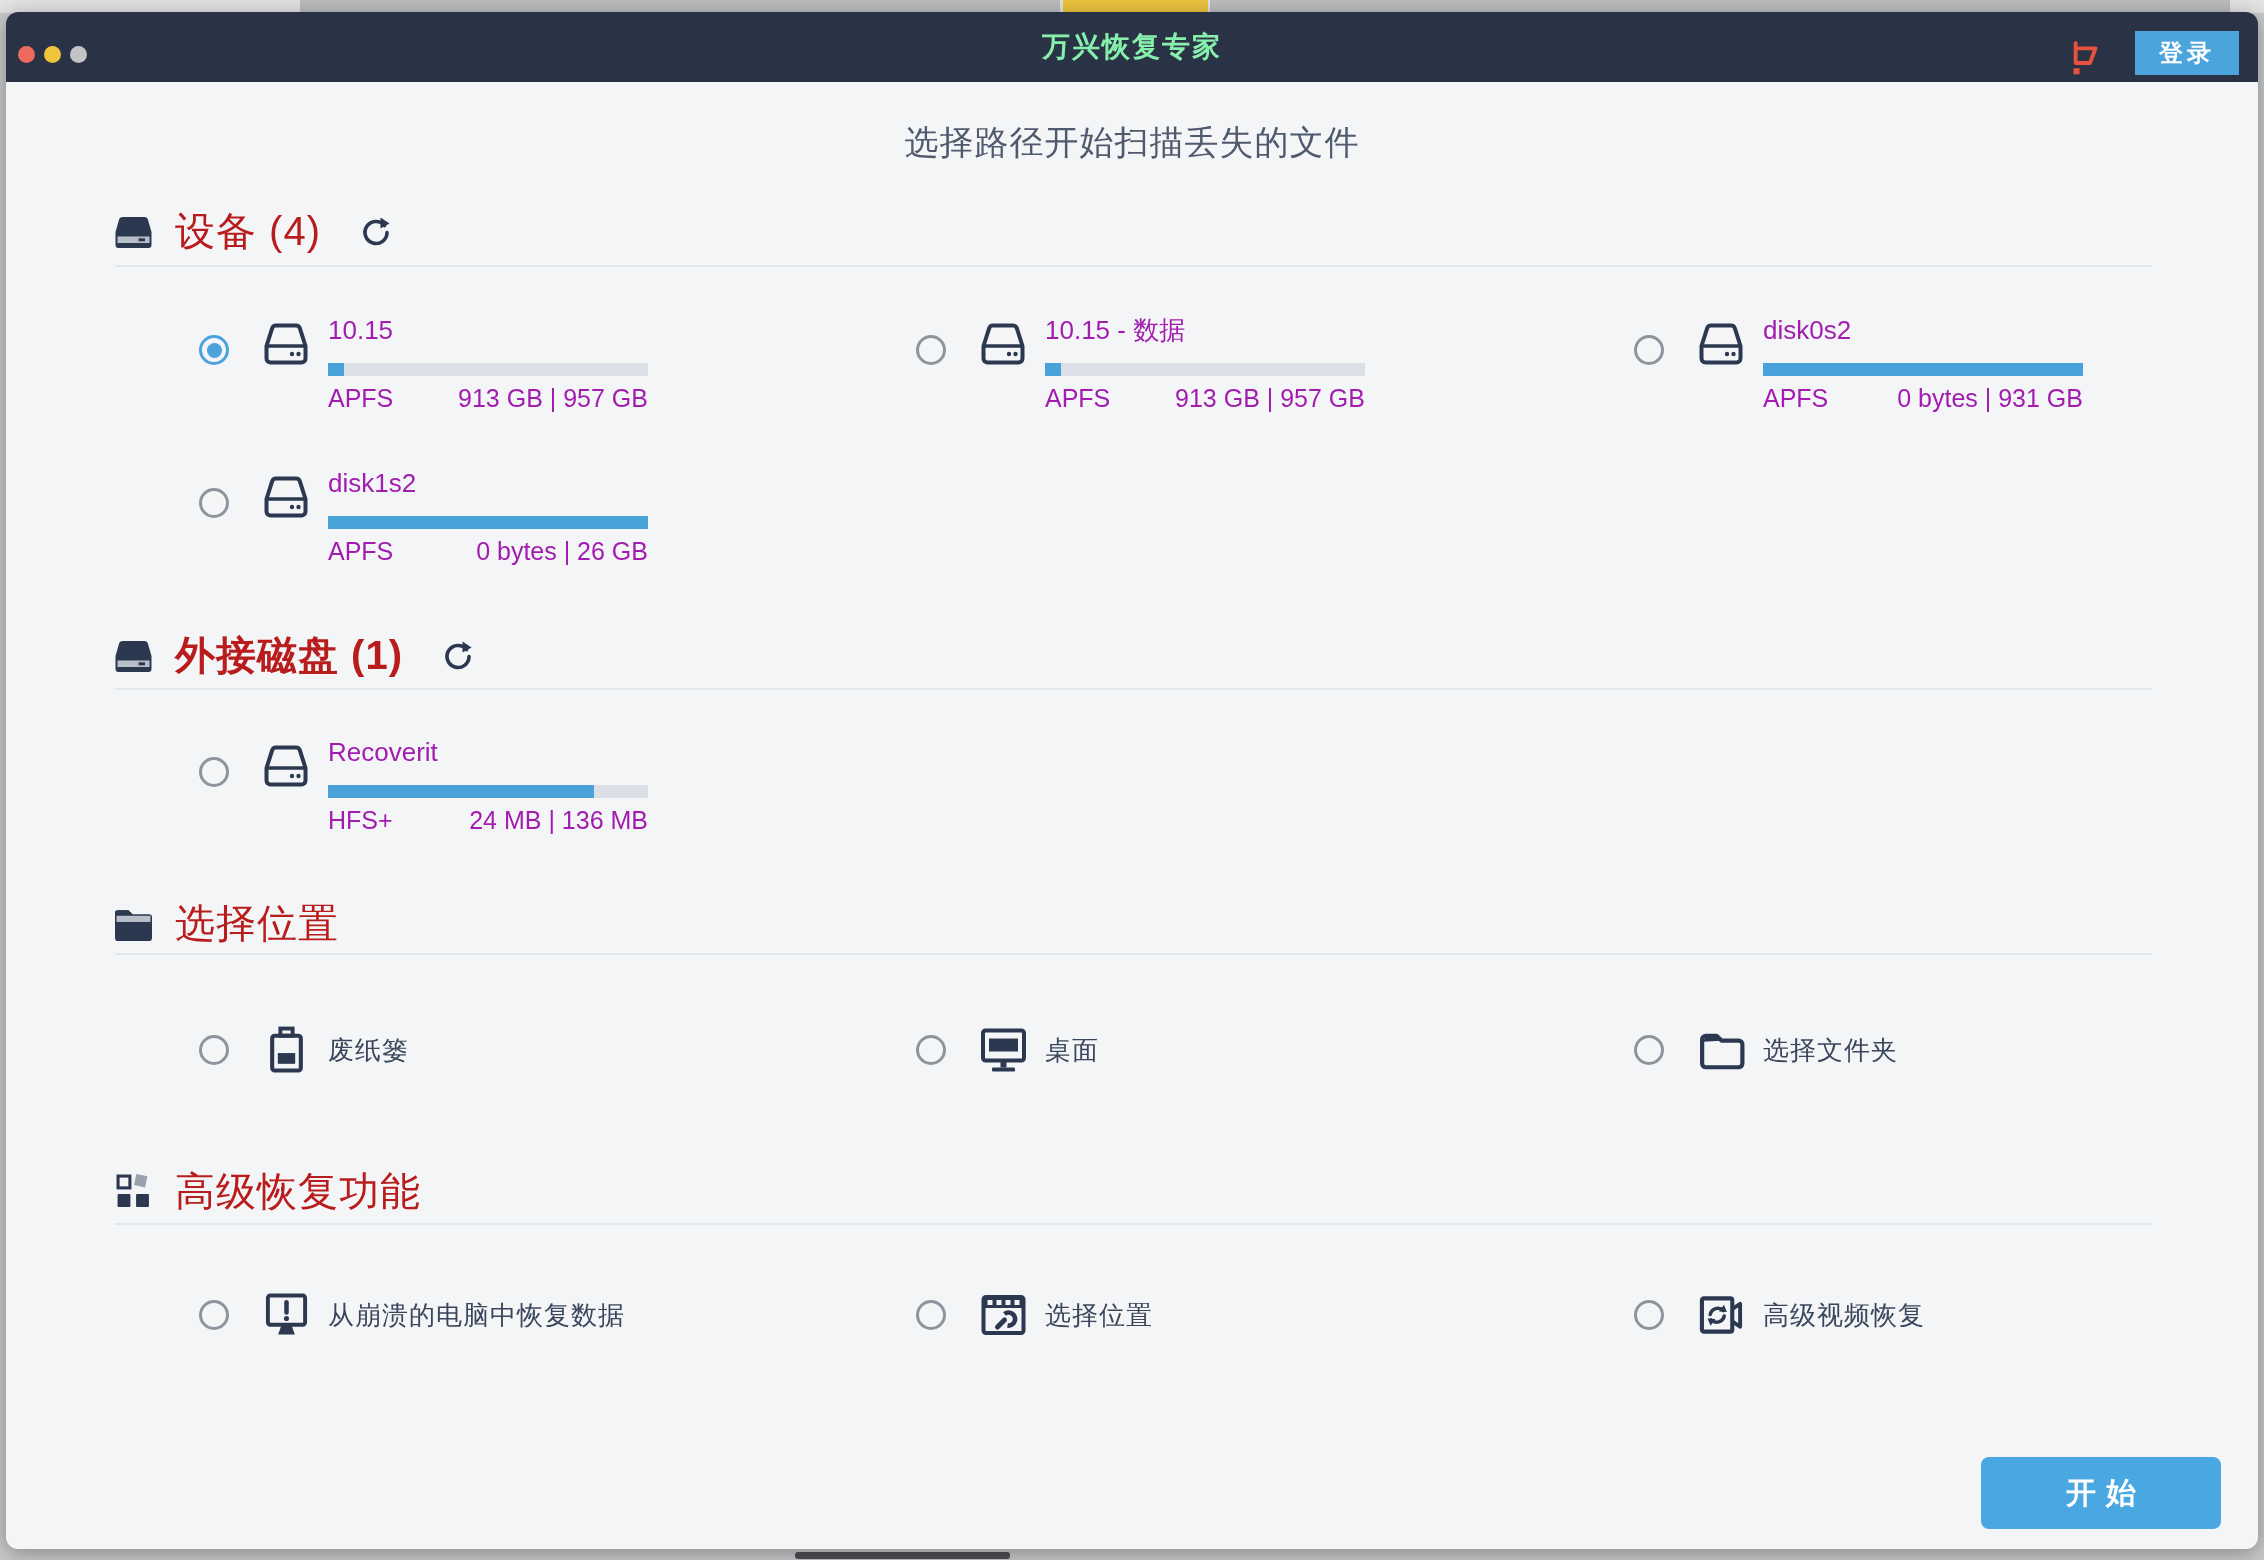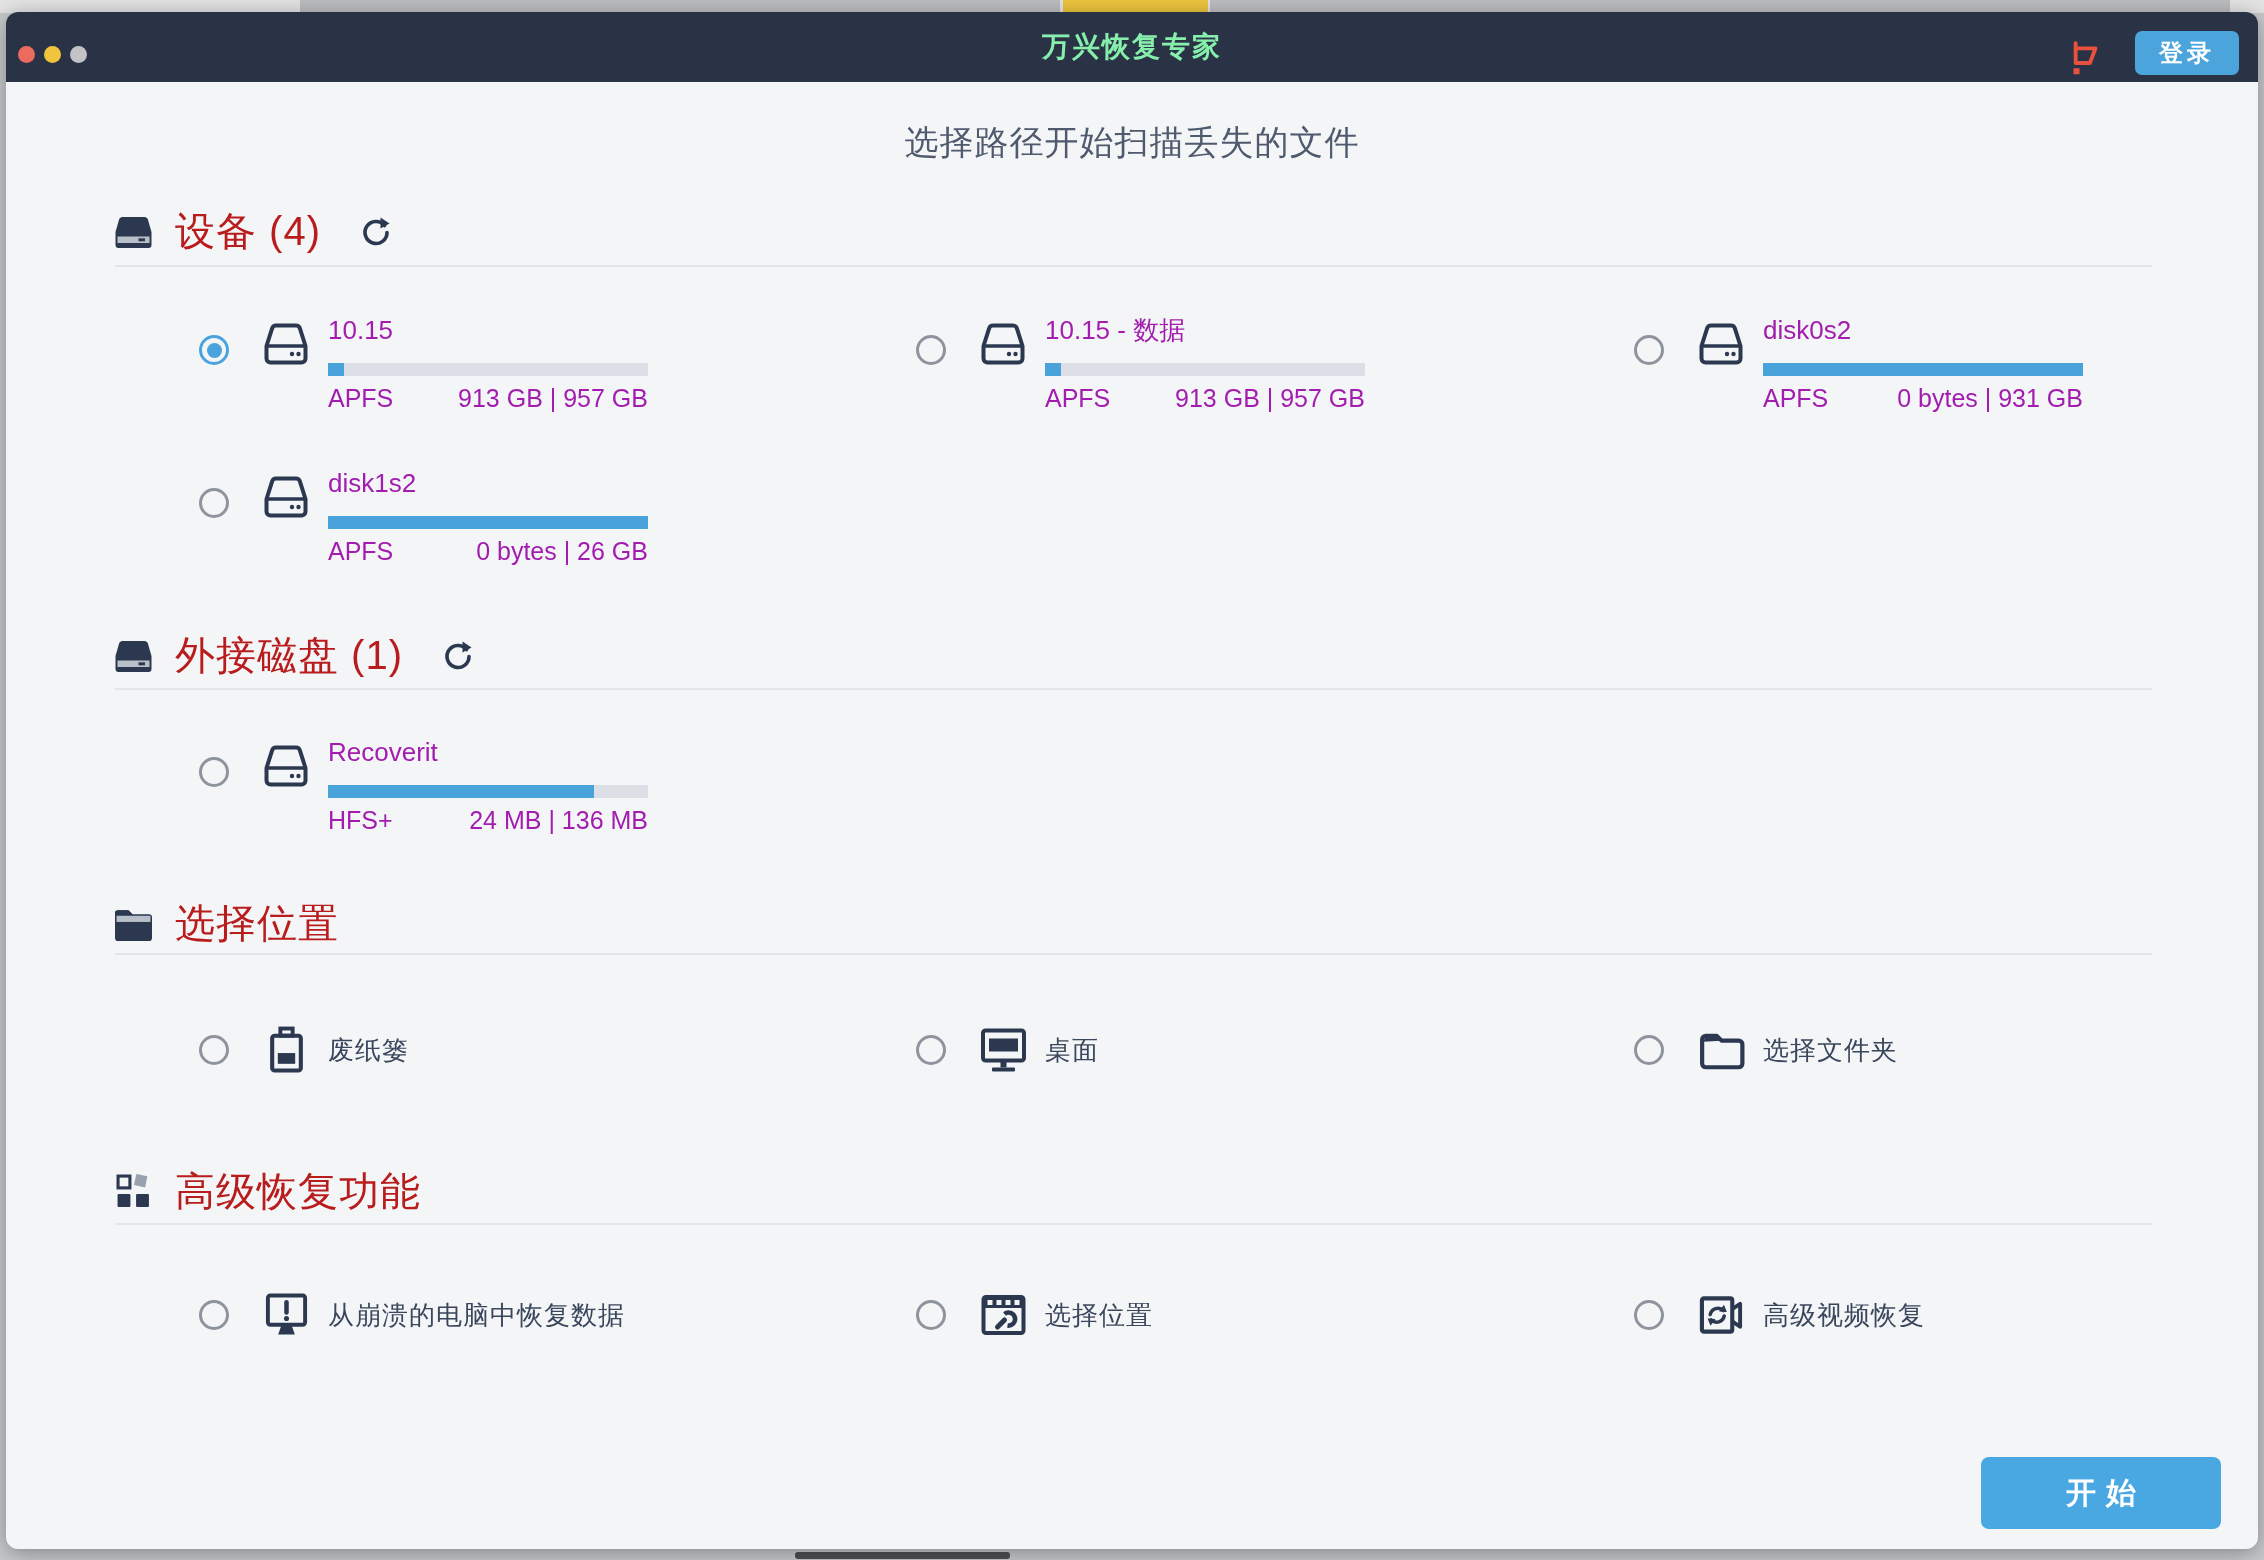--- a/index.html
+++ b/index.html
@@ -17,21 +17,21 @@
 
   .window{position:absolute;left:6px;top:12px;width:2252px;height:1537px;background:#f4f5f7;border-radius:12px;box-shadow:0 4px 22px rgba(0,0,0,.35);}
 
   .titlebar{position:absolute;left:6px;top:12px;width:2252px;height:70px;background:#2a3245;border-radius:12px 12px 0 0;}
   .titlebar .win-title{position:absolute;left:0;right:0;top:0;height:70px;line-height:70px;text-align:center;color:#86efac;font-size:28px;font-weight:600;letter-spacing:2px;}
   .traffic{position:absolute;top:34px;width:17px;height:17px;border-radius:50%;}
   .t-red{left:12px;background:#ed6a5f;}
   .t-yellow{left:38px;background:#f0c43c;}
   .t-gray{left:64px;background:#c3c3c5;}
   .cart-btn{position:absolute;left:2058px;top:22px;width:44px;height:46px;display:flex;align-items:center;justify-content:center;cursor:pointer;}
-  .login-btn{position:absolute;left:2129px;top:19px;width:104px;height:44px;background:#4ba5dc;border-radius:7px;color:#fff;font-size:24px;font-weight:700;letter-spacing:4px;display:flex;align-items:center;justify-content:center;cursor:pointer;}
+  .login-btn{position:absolute;left:2129px;top:19px;width:104px;height:44px;background:#4ba5dc;border-radius:0;color:#fff;font-size:24px;font-weight:700;letter-spacing:4px;display:flex;align-items:center;justify-content:center;cursor:pointer;}
 
   .page-heading{position:absolute;left:0;right:0;top:120px;text-align:center;font-size:34px;color:#4f5a6e;letter-spacing:1px;}
 
   .section-header{position:absolute;display:flex;align-items:center;}
   .section-header .sec-icon{width:40px;height:40px;display:flex;align-items:center;justify-content:center;}
   .section-title{font-size:40px;color:#b91c1c;margin-left:22px;letter-spacing:1px;}
   .refresh-btn{margin-left:38px;width:34px;height:34px;display:flex;align-items:center;justify-content:center;cursor:pointer;}
   .divider{position:absolute;left:115px;width:2037px;height:2px;background:#e3e6ea;}
 
   .radio{width:30px;height:30px;border-radius:50%;border:3px solid #8d949d;box-sizing:border-box;background:transparent;flex:none;position:relative;cursor:pointer;}
@@ -185,21 +185,21 @@
     <div class="progress">
         <i class="fill" style="width: 100%;"></i>
       </div>
     <div class="device-meta">
       <span>APFS</span>
       <span>0 bytes | 26 GB</span>
     </div>
   </div>
 </div>
 
-<div class="section-header" style="left:113px;top:628px;">
+<div class="section-header" style="left:113px;top:628px;font-weight:bold;">
   <span class="sec-icon">
     <svg width="37" height="34" viewBox="0 0 36 34">
       <path d="M7 2 h22 c1.6 0 3 1.1 3.4 2.6 L36 17 v13 a3 3 0 0 1 -3 3 H3 a3 3 0 0 1 -3 -3 V17 L3.6 4.6 C4 3.1 5.4 2 7 2 Z" fill="#2b3850"></path>
       <rect x="2" y="21.5" width="32" height="6.5" fill="#b9bfc9"></rect>
       <rect x="23" y="23.3" width="6.5" height="3" fill="#2b3850"></rect>
     </svg>
   </span>
   <span class="section-title">外接磁盘 (1)</span>
   <span class="refresh-btn">
     <svg width="32" height="32" viewBox="0 0 32 32">

